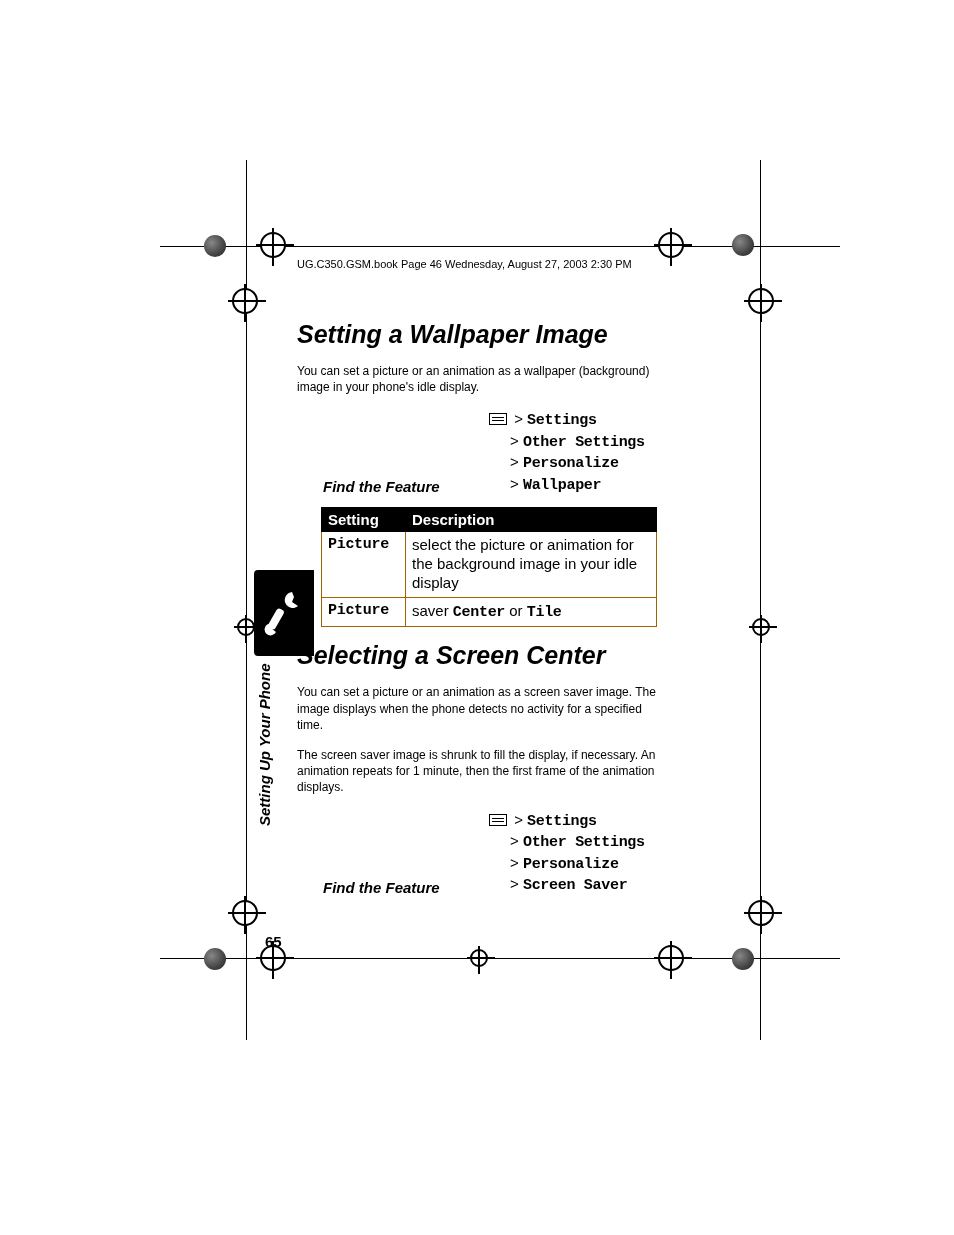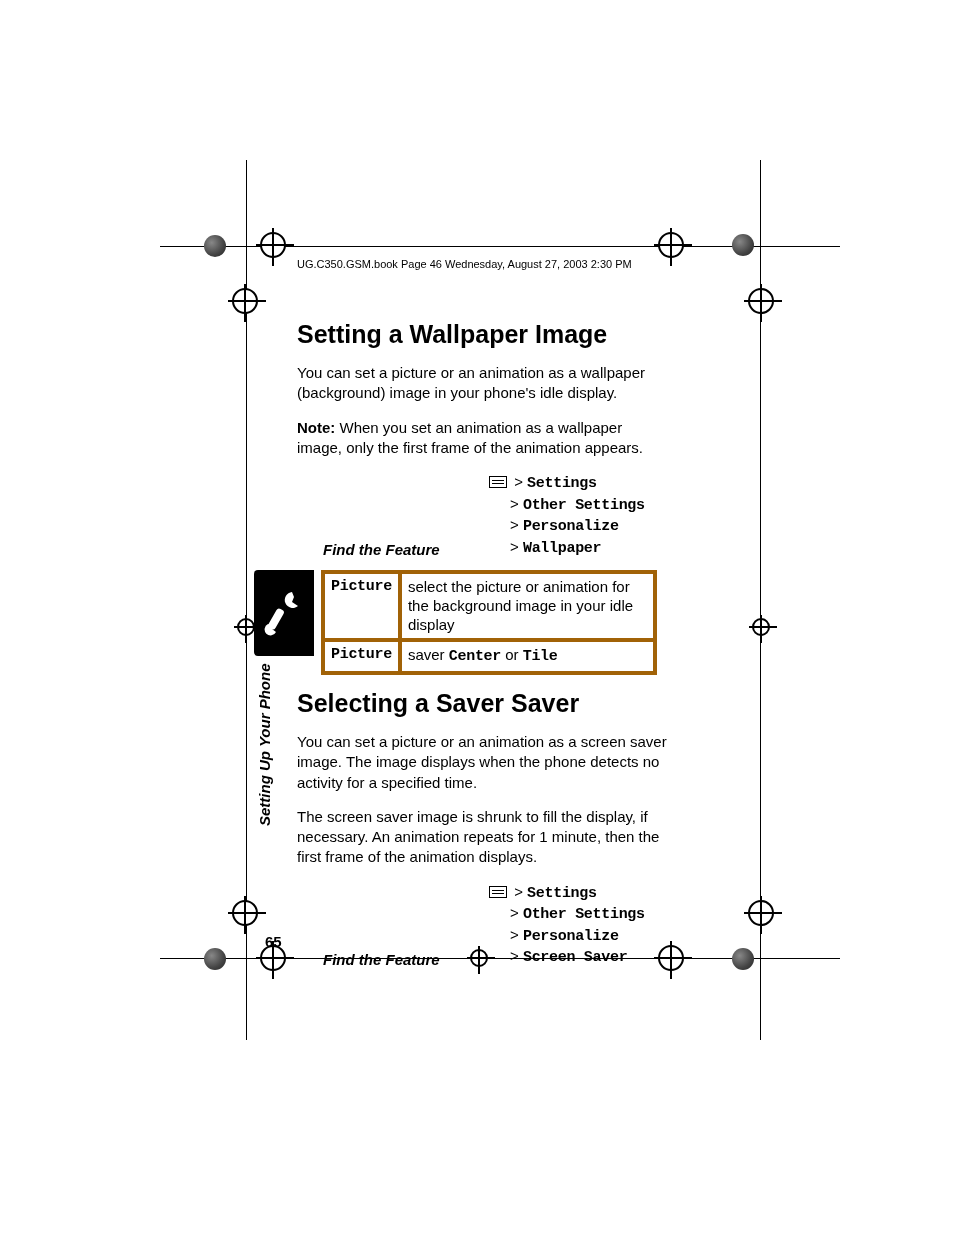--- a/index.html
+++ b/index.html
@@ -17,33 +17,33 @@
 
   .dot { position: absolute; width: 22px; height: 22px; border-radius: 50%; background: radial-gradient(circle at 35% 35%, #888, #444 60%, #222); }
 
   .crop-h { position: absolute; height: 1px; background: #000; }
   .crop-v { position: absolute; width: 1px; background: #000; }
 
   
   .content { position: absolute; left: 297px; top: 258px; width: 434px; }
   .docheader { font-size: 11px; color: #000; margin-bottom: 50px; white-space: nowrap; }
 
-  h1.sec { font-family: Arial, sans-serif; font-weight: 900; font-size: 25px; margin: 8px 0 14px 0; letter-spacing: 0; }
-  p.body { font-size: 15px; line-height: 1.35; margin: 0 0 14px 0; max-width: 370px; }
+  h1.sec { font-family: Arial, sans-serif; font-weight: 900; font-style: italic; font-size: 25px; margin: 8px 0 14px 0; letter-spacing: 0; }
+  p.body { font-size: 12px; line-height: 1.35; margin: 0 0 14px 0; max-width: 370px; }
 
   .find-row { display: flex; align-items: flex-end; margin: 6px 0 12px 0; padding-left: 26px; }
   .find-lbl { font-family: Arial, sans-serif; font-weight: 900; font-style: italic; font-size: 15px; width: 166px; flex: 0 0 166px; }
   .find-path { font-size: 15px; line-height: 1.3; }
   .menu-icon { display: inline-block; width: 18px; height: 12px; border: 1px solid #000; position: relative; vertical-align: -1px; margin-right: 3px; }
   .menu-icon::before { content: ""; position: absolute; left: 2px; right: 2px; top: 3px; height: 1px; background: #000; box-shadow: 0 3px 0 #000; }
   .mono { font-family: "Courier New", monospace; font-weight: bold; letter-spacing: -0.3px; }
 
   table.feat { border-collapse: collapse; width: 336px; margin: 4px 0 14px 24px; }
   table.feat th { background: #000; color: #fff; text-align: left; font-size: 15px; font-weight: bold; padding: 3px 6px; border: 1px solid #000; }
-  table.feat td { border: 4px solid #a16207; font-size: 15px; padding: 4px 6px; vertical-align: top; line-height: 1.25; }
+  table.feat td { border: 1px solid #a16207; font-size: 15px; padding: 4px 6px; vertical-align: top; line-height: 1.25; }
   table.feat td.mono-cell { font-family: "Courier New", monospace; font-weight: bold; letter-spacing: -0.3px; }
 
   .side-label { position: absolute; left: 256px; top: 826px; transform: rotate(-90deg); transform-origin: left top; font-style: italic; font-weight: 900; font-size: 15px; white-space: nowrap; }
   .pagenum { position: absolute; left: 265px; top: 933px; font-weight: bold; font-size: 15px; }
 
   
   .wrench { position: absolute; left: 254px; top: 570px; width: 60px; height: 86px; background: #000; border-top-left-radius: 4px; border-bottom-left-radius: 4px; }
   .wrench svg { position: absolute; left: 8px; top: 16px; }
 </style>
 </head>
@@ -83,49 +83,50 @@
     </svg>
   </div>
 
   <div class="content">
     <div class="docheader">UG.C350.GSM.book  Page 46  Wednesday, August 27, 2003  2:30 PM</div>
 
     <h1 class="sec">Setting a Wallpaper Image</h1>
 
     <p class="body">You can set a picture or an animation as a wallpaper (background) image in your phone's idle display.</p>
 
-    <p class="body">
-      <strong>Note:</strong><span> When you set an animation as a wallpaper image, only the first frame of the animation appears.</span>
-    </p>
 
     <div class="find-row">
       <div class="find-lbl">Find the Feature</div>
       <div class="find-path">
         <span class="menu-icon"></span><span> &gt; </span><span class="mono">Settings</span><br>
         <span style="visibility:hidden;" class="menu-icon"></span>&gt;&nbsp;<span class="mono">Other Settings</span><br>
         <span style="visibility:hidden;" class="menu-icon"></span>&gt;&nbsp;<span class="mono">Personalize</span><br>
         <span style="visibility:hidden;" class="menu-icon"></span>&gt;&nbsp;<span class="mono">Wallpaper</span>
       </div>
     </div>
 
     <table class="feat">
       <tbody>
+          <tr>
+        <th style="width:84px;">Setting</th>
+        <th>Description</th>
+      </tr>
       <tr>
         <td class="mono-cell">Picture</td>
         <td>select the picture or animation for the background image in your idle display</td>
       </tr>
       <tr>
         <td class="mono-cell">Picture</td>
         <td><span>saver </span><span class="mono">Center</span><span> or </span><span class="mono">Tile</span></td>
       </tr>
     </tbody>
       </table>
 
 
-    <h1 class="sec">Selecting a Saver Saver</h1>
+    <h1 class="sec">Selecting a Screen Center</h1>
 
     <p class="body">You can set a picture or an animation as a screen saver image. The image displays when the phone detects no activity for a specified time.</p>
     <p class="body">The screen saver image is shrunk to fill the display, if necessary. An animation repeats for 1 minute, then the first frame of the animation displays.</p>
 
     <div class="find-row">
       <div class="find-lbl">Find the Feature</div>
       <div class="find-path">
         <span class="menu-icon"></span><span> &gt; </span><span class="mono">Settings</span><br>
         <span style="visibility:hidden;" class="menu-icon"></span>&gt;&nbsp;<span class="mono">Other Settings</span><br>
         <span style="visibility:hidden;" class="menu-icon"></span>&gt;&nbsp;<span class="mono">Personalize</span><br>

